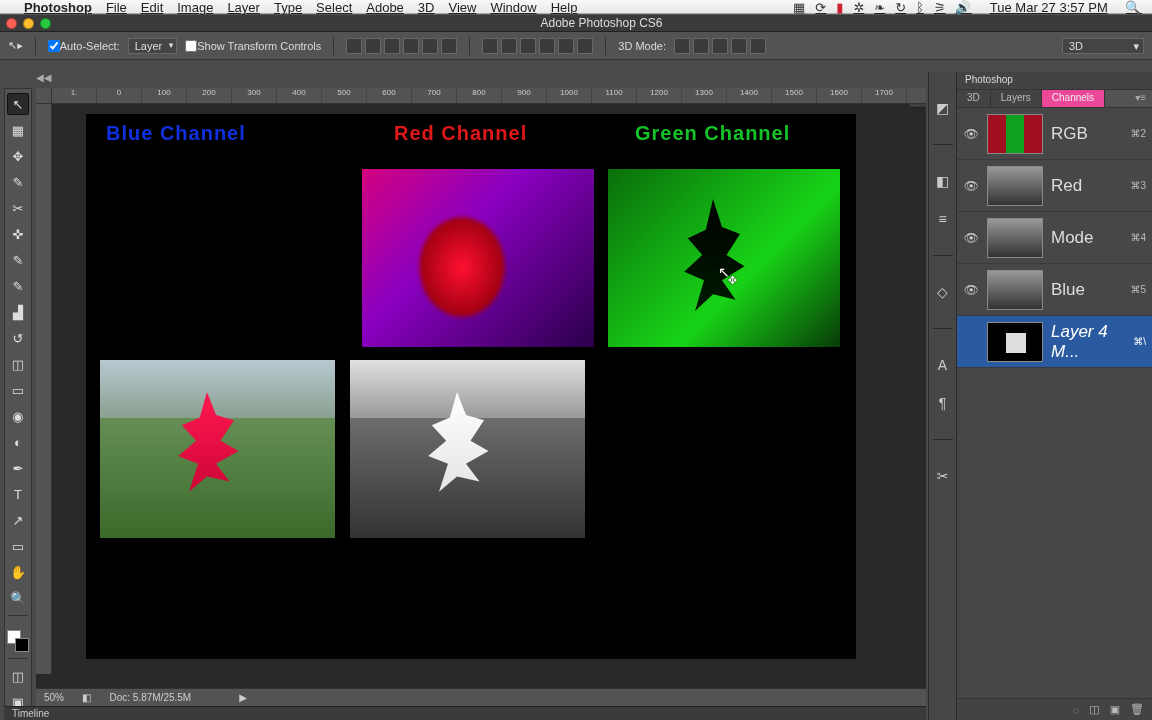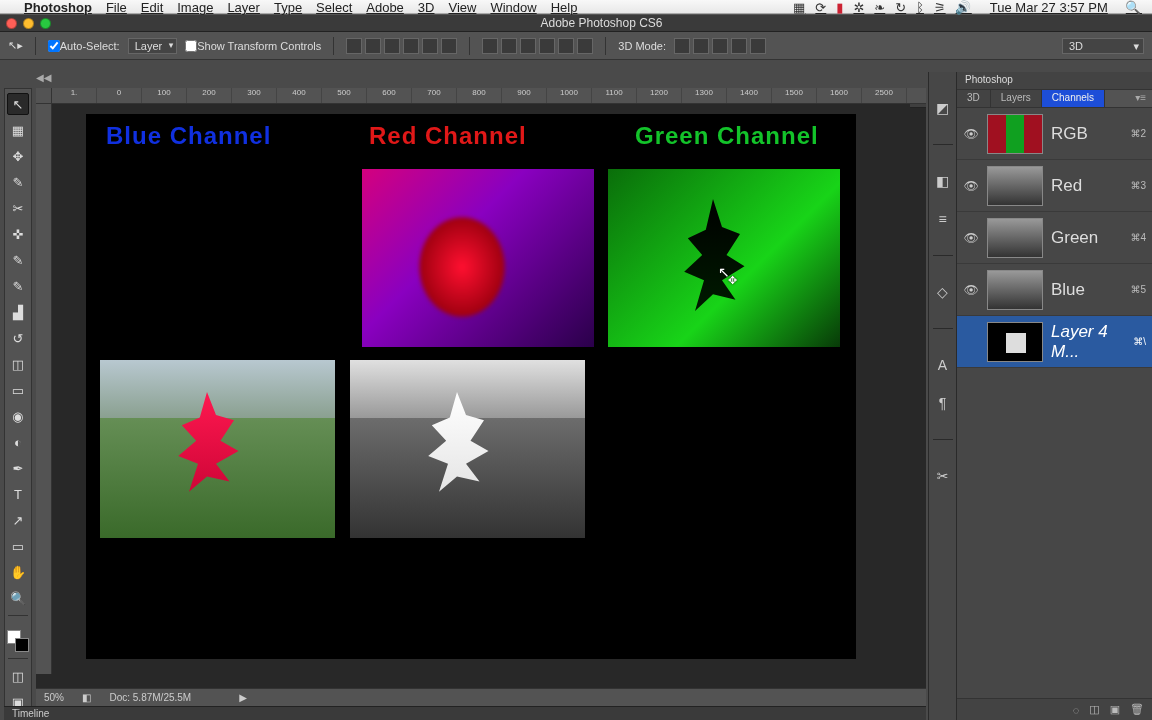--- a/index.html
+++ b/index.html
@@ -43,23 +43,23 @@
 
 
 .workspace { position:absolute; top:88px; left:36px; right:226px; bottom:14px; background:#282828; }
 .ruler-h { position:absolute; top:0; left:16px; right:0; height:16px; background:#535353; font-size:8px; color:#ccc; display:flex; border-bottom:1px solid #333;}
 .ruler-h .tick{ width:45px; text-align:center; border-right:1px solid #444;}
 .ruler-v { position:absolute; top:16px; left:0; bottom:32px; width:16px; background:#535353; border-right:1px solid #333;}
 .ruler-corner{position:absolute; top:0;left:0;width:16px;height:16px;background:#535353;border-right:1px solid #333;border-bottom:1px solid #333;}
 .canvas-wrap{ position:absolute; top:16px; left:16px; right:16px; bottom:32px; overflow:hidden; background:#282828; display:flex; align-items:flex-start; justify-content:flex-start; padding:10px 0 0 34px;}
 .canvas{ width:770px; height:545px; background:#000; position:relative; }
 
-.heading{ position:absolute; top:8px; font-size:24px; font-weight:bold; font-family: Impact, "Arial Black", sans-serif; letter-spacing:1px;}
+.heading{ position:absolute; top:8px; font-size:20px; font-weight:bold; font-family: Impact, "Arial Black", sans-serif; letter-spacing:1px;}
 .h-blue{ left:20px; color:#1030e0;}
-.h-red{ left:283px; color:#e01818;text-align:center;}
+.h-red{ left:308px; color:#e01818;text-align:center;}
 .h-green{ left:549px; color:#13c32a;}
 
 .img-box{ position:absolute; }
 .box-red{ left:276px; top:55px; width:232px; height:178px; background:linear-gradient(135deg,#d4007e 0%,#8a00c0 40%,#2a004a 100%); overflow:hidden;}
 .box-red::after{content:""; position:absolute; left:40px; bottom:10px; width:120px; height:140px; background:radial-gradient(closest-side,#ff1030,#a00010 70%,transparent 72%); filter:blur(2px);}
 .box-green{ left:522px; top:55px; width:232px; height:178px; background:linear-gradient(135deg,#0a6e0a,#18d418 60%,#083a08); overflow:hidden;}
 .box-green::before{content:""; position:absolute; left:60px; top:30px; width:90px; height:140px; background:linear-gradient(#000,#002200); clip-path:polygon(50% 0,60% 20%,80% 25%,65% 40%,85% 48%,60% 58%,75% 72%,50% 68%,30% 80%,40% 58%,18% 52%,38% 40%,22% 28%,42% 22%);}
 .box-color{ left:14px; top:246px; width:235px; height:178px; background:linear-gradient(#7aa06a,#3a6a2a); overflow:hidden;}
 .box-color::before{content:""; position:absolute; left:0; top:0; right:0; height:58px; background:linear-gradient(#b8c8d0,#8aa090);}
 .box-color::after{content:""; position:absolute; left:62px; bottom:18px; width:90px; height:128px; background:linear-gradient(#ff1850,#c00030); clip-path:polygon(50% 0,60% 18%,80% 22%,65% 38%,85% 46%,60% 56%,75% 70%,50% 66%,30% 78%,40% 56%,18% 50%,38% 38%,22% 26%,42% 20%);}
@@ -84,21 +84,21 @@
 .tool-sep{width:20px;height:1px;background:#333;margin:2px 0;}
 
 
 .right-col{ position:absolute; top:72px; right:0; width:224px; bottom:0; display:flex;}
 .collapsed-panels{ width:28px; background:#474747; border-left:1px solid #2a2a2a; display:flex; flex-direction:column; align-items:center; padding:26px 0; gap:18px;}
 .collapsed-panels .cp{ width:20px; height:20px; color:#ccc; font-size:14px; display:flex; align-items:center; justify-content:center;}
 .cp-sep{width:20px;height:1px;background:#2a2a2a;margin:8px 0;}
 .panel-stack{ flex:1; background:#535353; border-left:1px solid #2a2a2a; display:flex; flex-direction:column;}
 .panel-tabs{ height:18px; display:flex; border-bottom:1px solid #333;}
 .panel-tab{ padding:2px 10px; font-size:10px; color:#bbb; background:#434343; border-right:1px solid #333;}
-.panel-tab.active{ background:#1d4ed8; color:#eee;}
+.panel-tab.active{ background:#ec4899; color:#eee;}
 .panel-tab.solo{flex:0 0 auto;}
 .panel-menu{ margin-left:auto; padding:2px 6px; color:#aaa; font-size:10px;}
 .properties-strip{height:18px;background:#434343;font-size:10px;color:#ddd;padding:2px 8px;border-bottom:1px solid #333;}
 
 .channels-list{ flex:1; background:#474747; overflow:auto;}
 .ch-row{ display:flex; align-items:center; height:52px; border-bottom:1px solid #3a3a3a; padding:0 6px; gap:8px;}
 .ch-row.sel{ background:#2a5aa0; color:#fff;}
 .ch-eye{ width:16px; text-align:center; color:#ccc; font-size:12px;}
 .ch-thumb{ width:56px; height:40px; background:#222; border:1px solid #888; position:relative; overflow:hidden;}
 .ch-thumb.rgb{ background:linear-gradient(90deg,#a01020 0 33%,#10a020 33% 66%,#a01020 66%);}
@@ -270,21 +270,21 @@
       <div class="tick">700</div>
       <div class="tick">800</div>
       <div class="tick">900</div>
       <div class="tick">1000</div>
       <div class="tick">1100</div>
       <div class="tick">1200</div>
       <div class="tick">1300</div>
       <div class="tick">1400</div>
       <div class="tick">1500</div>
       <div class="tick">1600</div>
-      <div class="tick">2500</div>
+      <div class="tick">1700</div>
     </div>
   <div class="ruler-v"></div>
   <div class="canvas-wrap">
     <div class="canvas">
       <div class="heading h-blue">Blue Channel</div>
       <div class="heading h-red">Red Channel</div>
       <div class="heading h-green">Green Channel</div>
       <div class="img-box box-red"></div>
       <div class="img-box box-green"></div>
       <div class="img-box box-color"></div>
@@ -334,21 +334,21 @@
         </div>
         <div class="ch-row">
           <div class="ch-eye">👁</div>
           <div class="ch-thumb gray"></div>
           <div class="ch-name">Red</div>
           <div class="ch-short">⌘3</div>
         </div>
         <div class="ch-row">
           <div class="ch-eye">👁</div>
           <div class="ch-thumb gray"></div>
-          <div class="ch-name">Green</div>
+          <div class="ch-name">Mode</div>
           <div class="ch-short">⌘4</div>
         </div>
         <div class="ch-row">
           <div class="ch-eye">👁</div>
           <div class="ch-thumb gray"></div>
           <div class="ch-name">Blue</div>
           <div class="ch-short">⌘5</div>
         </div>
         <div class="ch-row sel mask">
           <div class="ch-eye"></div>

